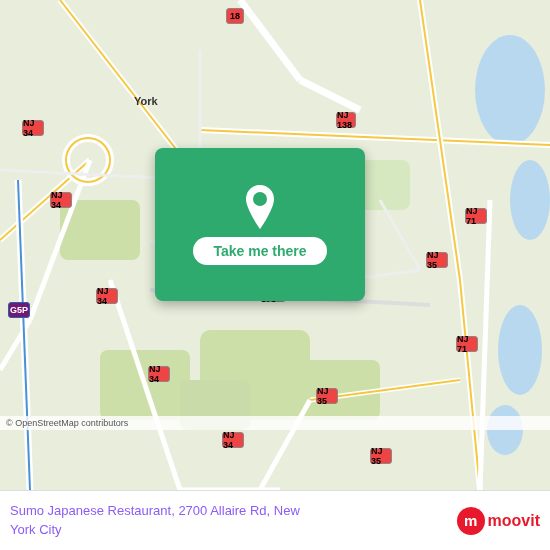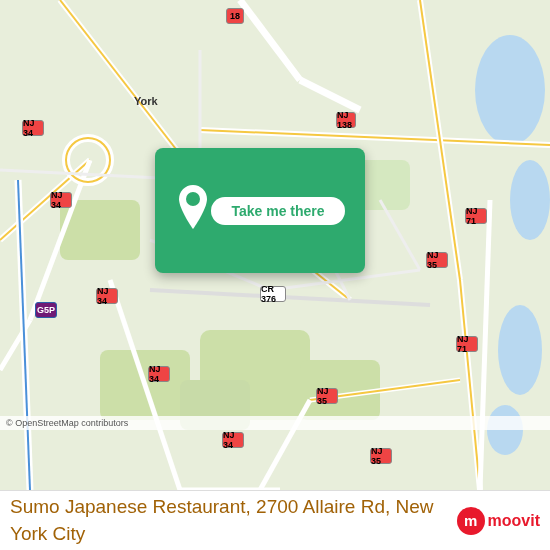--- a/index.html
+++ b/index.html
@@ -48,43 +48,42 @@
       color: #000;
     }
 
     .hwy-gsp {
       background: #701a75;
       border: 1.5px solid #2a60a9;
       border-radius: 3px;
       width: 22px;
       height: 16px;
       color: #fff;
-      margin-left: 27px;
     }
 
     
     .town-label {
       position: absolute;
       font-size: 11px;
       font-weight: bold;
       color: #333;
       z-index: 10;
     }
 
     
     #take-me-card {
       position: absolute;
       top: 148px;
       left: 155px;
       width: 210px;
-      height: 125px;
+      height: 153px;
       background: #2eaa6e;
       border-radius: 8px;
       display: flex;
-      flex-direction: row;
+      flex-direction: column;
       align-items: center;
       justify-content: center;
       z-index: 50;
       box-shadow: 0 4px 12px rgba(0,0,0,0.3);
     }
 
     .pin-icon {
       width: 36px;
       height: 44px;
       margin-bottom: 8px;
@@ -125,22 +124,22 @@
       background: #fff;
       display: flex;
       align-items: center;
       padding: 0 10px;
       z-index: 100;
       border-top: 1px solid #ddd;
     }
 
     #location-text {
       flex: 1;
-      font-size: 19px;
-      color: #a16207;
+      font-size: 13px;
+      color: #8b5cf6;
       line-height: 1.4;
     }
 
     .moovit-logo {
       display: flex;
       align-items: center;
       gap: 3px;
       font-size: 16px;
       font-weight: bold;
       color: #e8192c;

